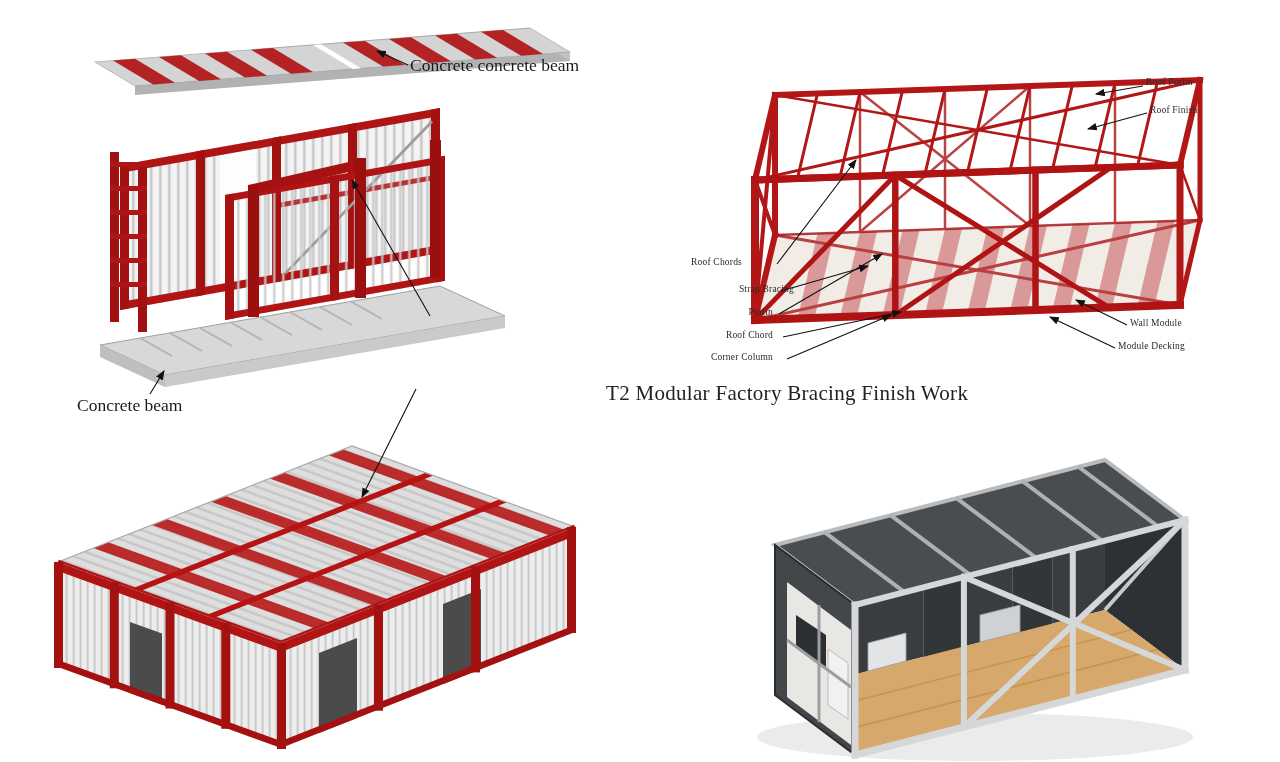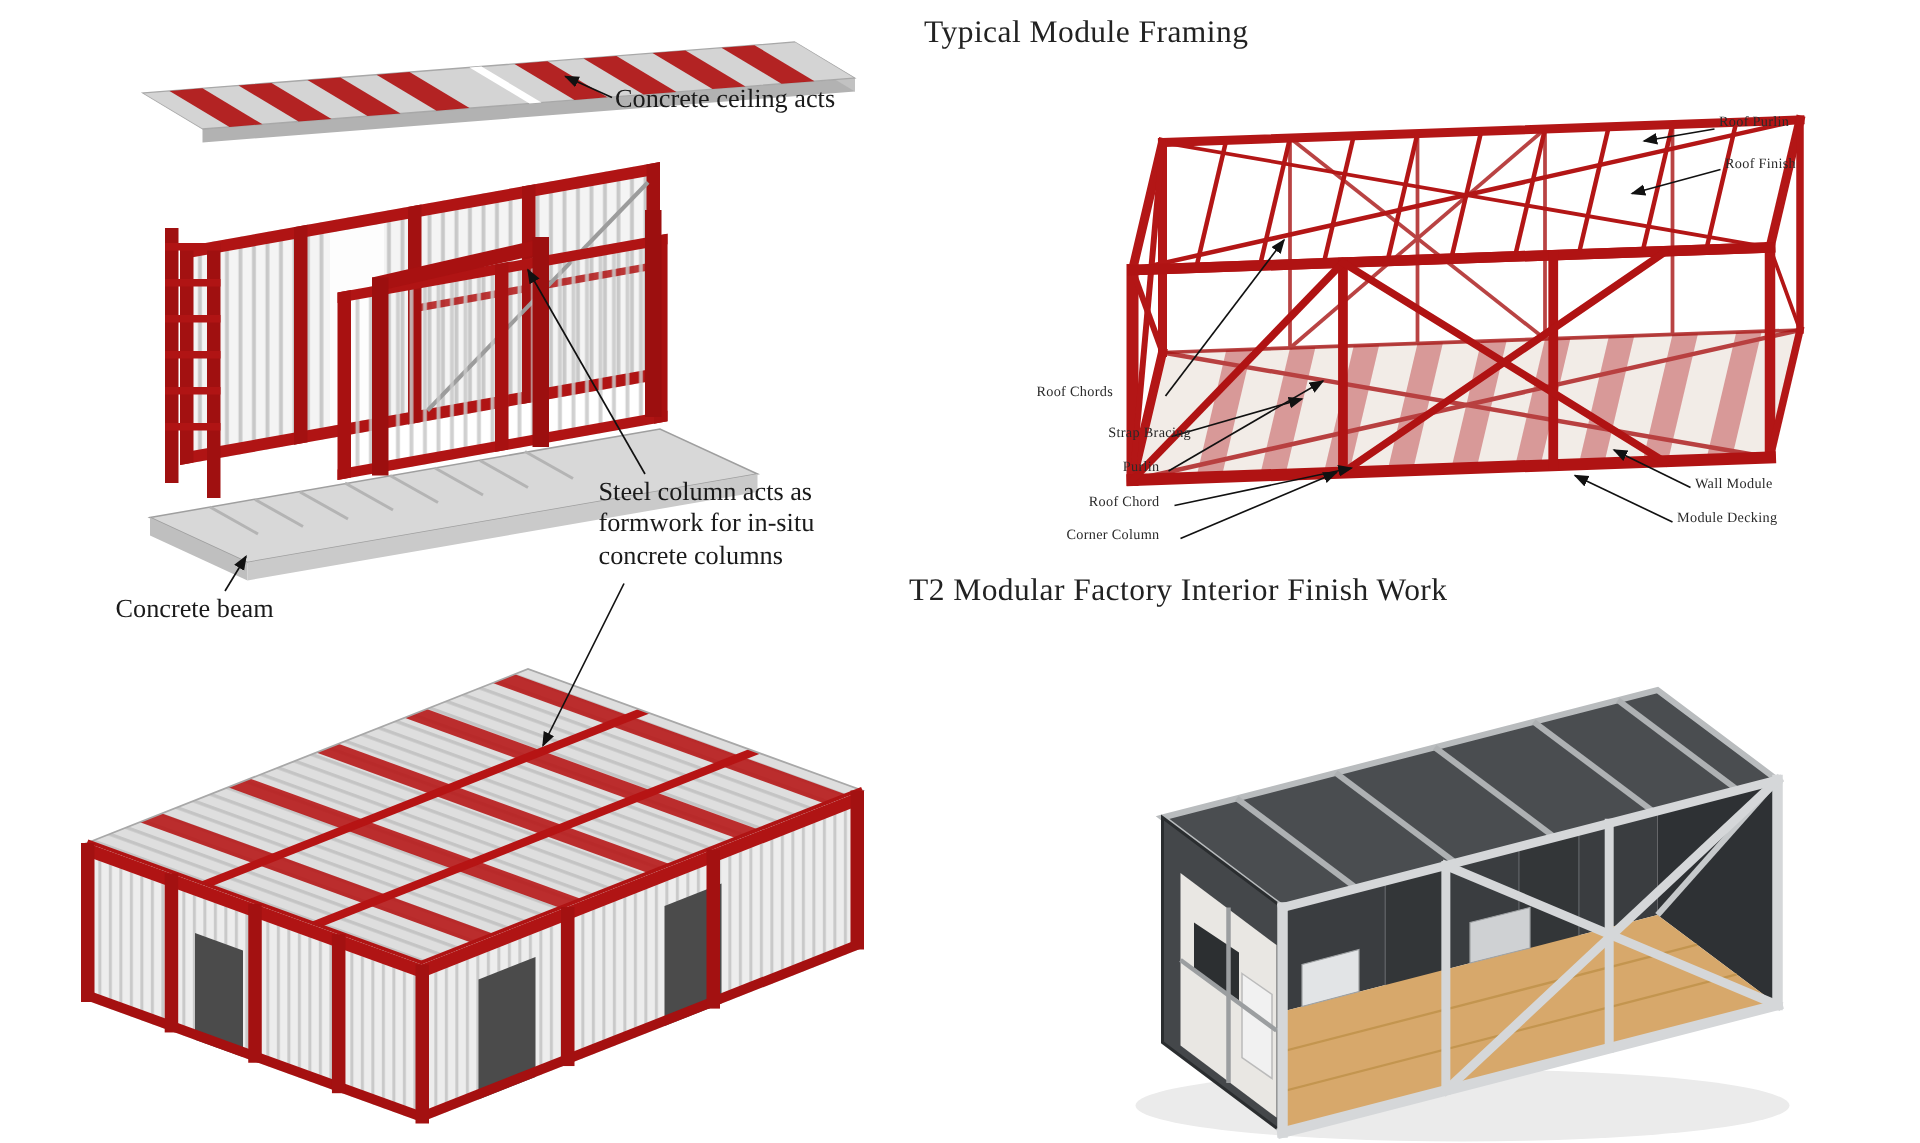--- a/index.html
+++ b/index.html
@@ -308,26 +308,24 @@
       <line x1="1127" y1="325" x2="1076" y2="300" marker-end="url(#arr)"></line>
       <line x1="1115" y1="348" x2="1050" y2="317" marker-end="url(#arr)"></line>
       <line x1="777" y1="264" x2="856" y2="160" marker-end="url(#arr)"></line>
       <line x1="781" y1="291" x2="868" y2="266" marker-end="url(#arr)"></line>
       <line x1="779" y1="314" x2="882" y2="254" marker-end="url(#arr)"></line>
       <line x1="783" y1="337" x2="901" y2="312" marker-end="url(#arr)"></line>
       <line x1="787" y1="359" x2="891" y2="315" marker-end="url(#arr)"></line>
     </g>
   </svg>
 
-  <div class="cap cap-big" style="left:410px;top:55px">Concrete ceiling acts</div>
-  <div class="cap cap-big" style="left:399px;top:317px;width:180px">Steel column acts as formwork for in-situ concrete columns</div>
+  <div class="cap cap-big" style="left:410px;top:55px">Concrete concrete beam</div>
   <div class="cap cap-big" style="left:77px;top:395px">Concrete beam</div>
 
-  <div class="cap cap-title" style="left:616px;top:9px">Typical Module Framing</div>
-  <div class="cap cap-title" style="left:606px;top:381px">T2 Modular Factory Interior Finish Work</div>
+  <div class="cap cap-title" style="left:606px;top:381px">T2 Modular Factory Bracing Finish Work</div>
 
   <div class="cap cap-small" style="left:1146px;top:77px">Roof Purlin</div>
   <div class="cap cap-small" style="left:1150px;top:105px">Roof Finish</div>
   <div class="cap cap-small" style="left:1130px;top:318px">Wall Module</div>
   <div class="cap cap-small" style="left:1118px;top:341px">Module Decking</div>
 
   <div class="cap cap-small alignR" style="left:630px;top:257px">Roof Chords</div>
   <div class="cap cap-small alignR" style="left:682px;top:284px">Strap Bracing</div>
   <div class="cap cap-small alignR" style="left:661px;top:307px">Purlin</div>
   <div class="cap cap-small alignR" style="left:661px;top:330px">Roof Chord</div>

